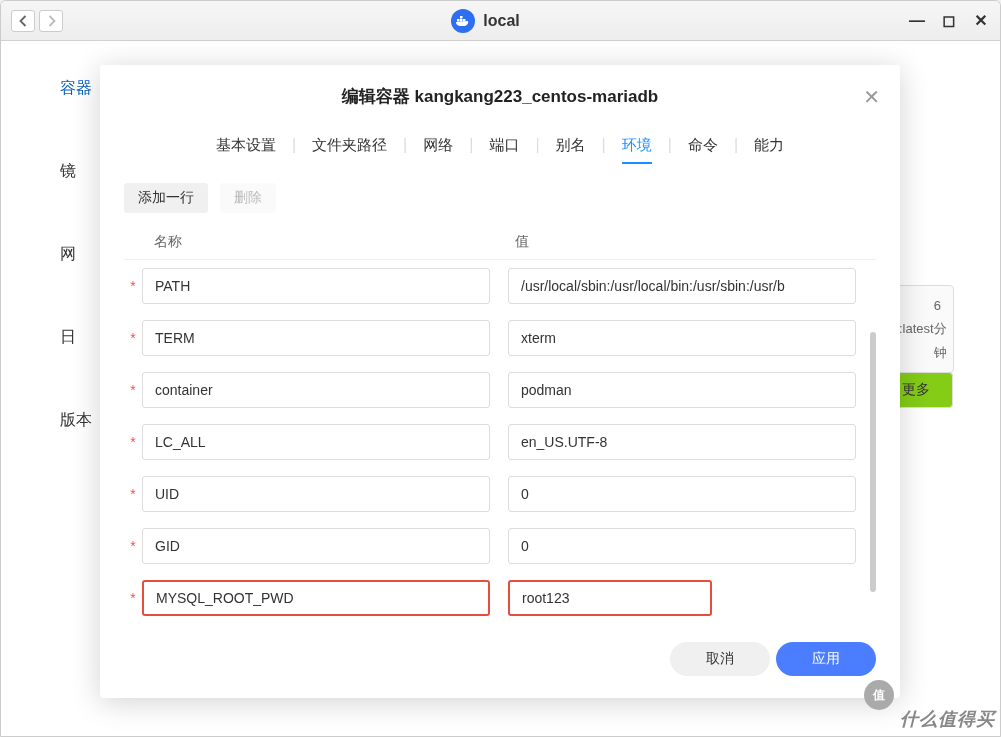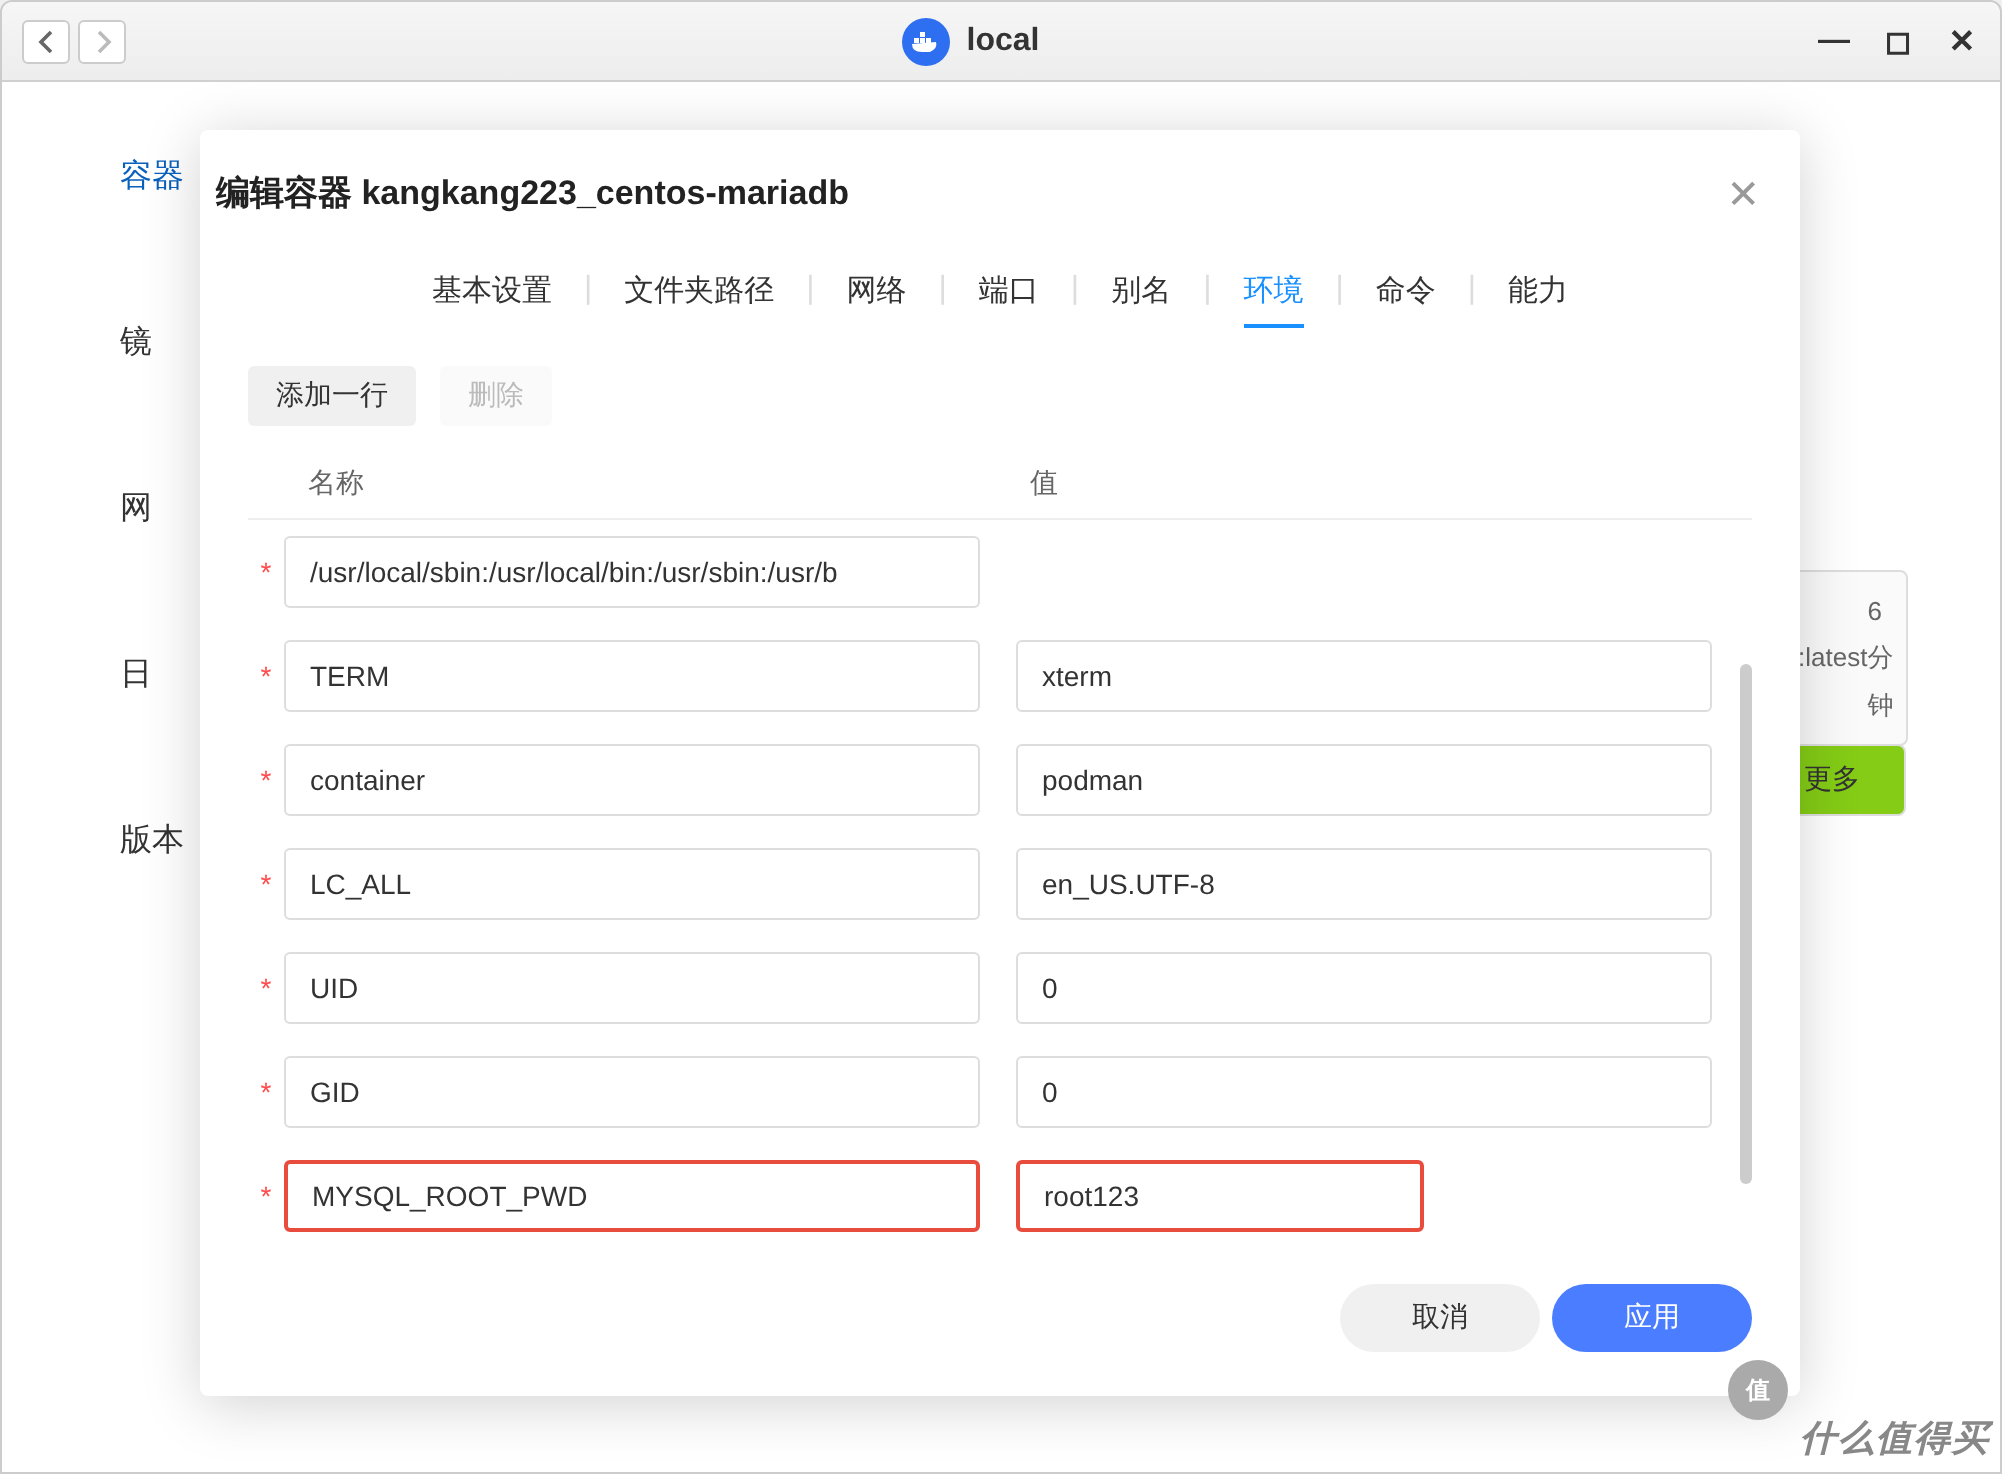--- a/index.html
+++ b/index.html
@@ -16,21 +16,21 @@
     .win-controls { display: flex; gap: 14px; align-items: center; }
     .win-ctrl { width: 18px; height: 18px; display: flex; align-items: center; justify-content: center; color: #333; cursor: pointer; font-weight: bold; font-size: 16px;}
     .side-labels { position: absolute; left: 60px; top: 78px; display: flex; flex-direction: column; gap: 62px; }
     .side-lbl { font-size: 16px; color: #0960bd; font-weight: 500; }
     .side-lbl.dim { color: #333; }
     
     .bg-card { position: absolute; right: 47px; top: 285px; width: 62px; border: 1px solid #ddd; border-radius: 4px; padding: 8px 6px; background: #fafafa; font-size: 13px; color: #666; line-height: 1.8; display:flex; align-items:center;}
     .more-btn { position: absolute; right: 48px; top: 372px; width: 60px; border: 1px solid #ddd; border-radius: 4px; padding: 8px; font-size: 14px; color: #333; background: #84cc16;}
     
     .modal { position: absolute; top: 65px; left: 100px; width: 800px; background: #fff; border-radius: 4px; box-shadow: 0 4px 30px rgba(0,0,0,0.18); }
-    .modal-header { padding: 20px 8px 12px; position: relative; }
+    .modal-header { padding: 20px 32px 12px; position: relative; text-align: center; }
     .modal-title { font-size: 17px; font-weight: 600; color: #222; }
     .modal-close { position: absolute; right: 20px; top: 20px; font-size: 20px; color: #999; cursor: pointer; }
     
     .tabs { display: flex; padding: 8px 12px 0; justify-content: center; gap: 2px; }
     .tab { padding: 8px 14px; font-size: 15px; color: #333; cursor: pointer; position: relative; font-weight: 500; }
     .tab.active { color: #1890ff; }
     .tab.active::after { content: ''; position: absolute; bottom: -1px; left: 14px; right: 14px; height: 2px; background: #1890ff; }
     .tab-sep { color: #ddd; padding: 8px 0; }
     
     .modal-body { padding: 20px 24px 0; }
@@ -141,20 +141,21 @@
         <button class="act-btn disabled">删除</button>
       </div>
       <div class="table-region">
         <div class="table-head">
           <div class="col1">名称</div>
           <div class="col2">值</div>
         </div>
         <div class="scroll-area" id="rows-container">
             <div class="trow">
               <span class="req">*</span>
+              <input class="cell-input cell-name" value="PATH" style="">
               <input class="cell-input cell-val" value="/usr/local/sbin:/usr/local/bin:/usr/sbin:/usr/b" style="">
             </div>
             <div class="trow">
               <span class="req">*</span>
               <input class="cell-input cell-name" value="TERM" style="">
               <input class="cell-input cell-val" value="xterm" style="">
             </div>
             <div class="trow">
               <span class="req">*</span>
               <input class="cell-input cell-name" value="container" style="">

